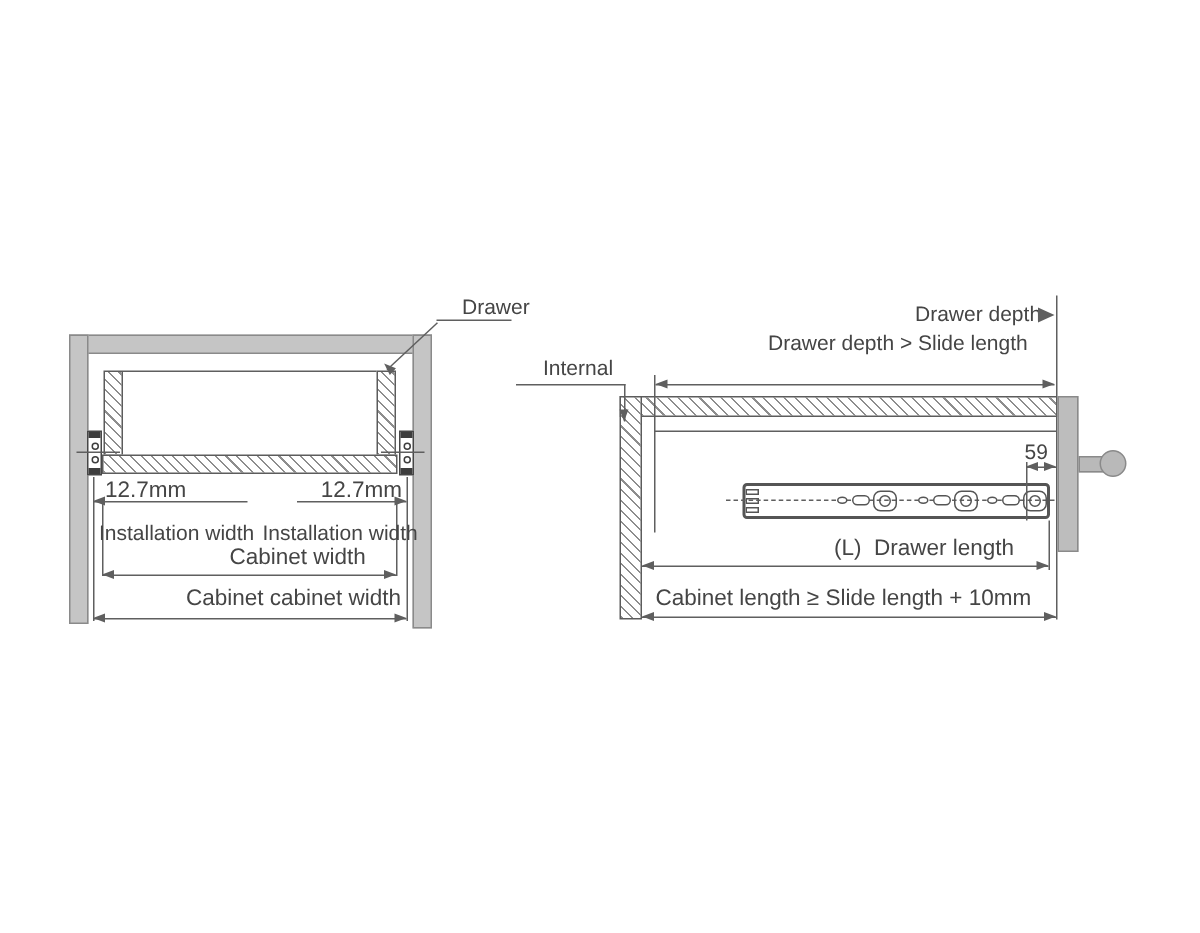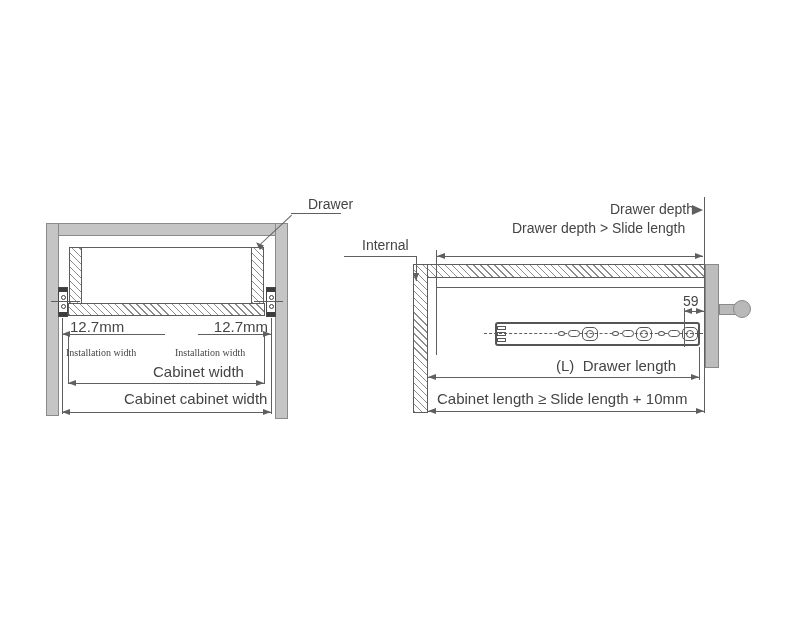--- a/index.html
+++ b/index.html
@@ -30,21 +30,21 @@
     display:flex;flex-direction:column;align-items:center;justify-content:space-between;}
   .bearing .cap{width:100%;height:4px;background:#3d3d3d;}
   .bearing .bball{width:5px;height:5px;border:1px solid #3d3d3d;border-radius:50%;box-sizing:border-box;background:#fff;}
   .slide-body{position:absolute;border:2px solid #555;border-radius:3px;background:#fff;box-sizing:border-box;}
   .tooth{position:absolute;width:9px;height:4px;border:1px solid #555;background:#fff;box-sizing:border-box;}
   .ov{position:absolute;border:1px solid #555;border-radius:50%;background:#fff;box-sizing:border-box;}
   .ovr{position:absolute;border:1px solid #555;border-radius:4px;background:#fff;box-sizing:border-box;}
   .br{position:absolute;border:1px solid #555;border-radius:5px;box-sizing:border-box;}
   .cc{position:absolute;width:8px;height:8px;border:1px solid #555;border-radius:50%;box-sizing:border-box;}
   .fs15{font-size:15px;}
-  .fs13{font-size:10px;font-family:Liberation Serif, serif;}
+  .fs13{font-size:14px;}
   .pre{white-space:pre;}
 </style>
 </head>
 <body>
 
 <div id="canvas">
 
   <div>
 
     <div class="panel" style="left:46px;top:223px;width:242px;height:13px;"></div>

